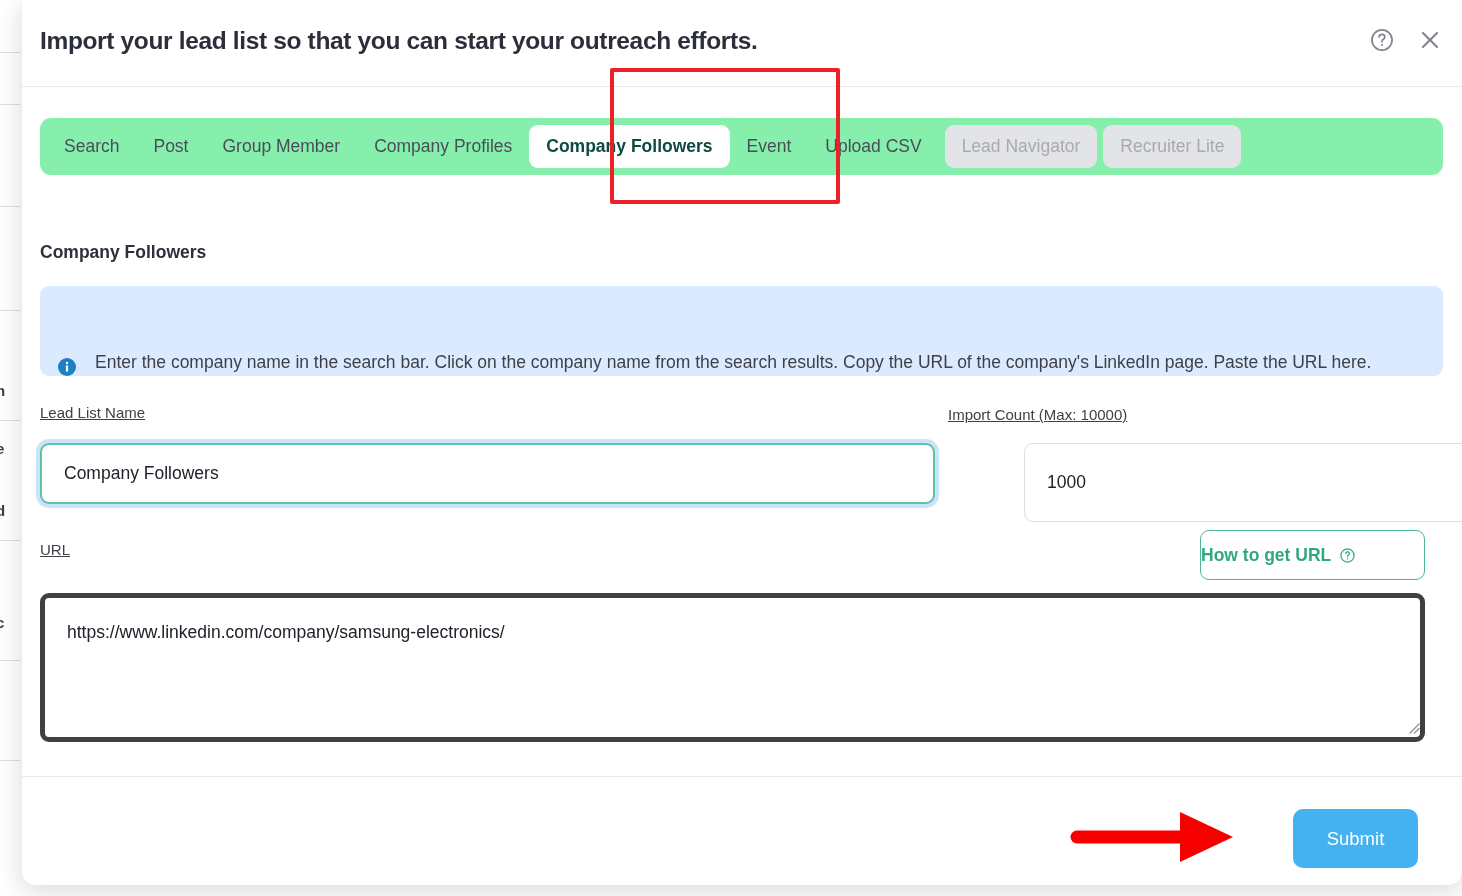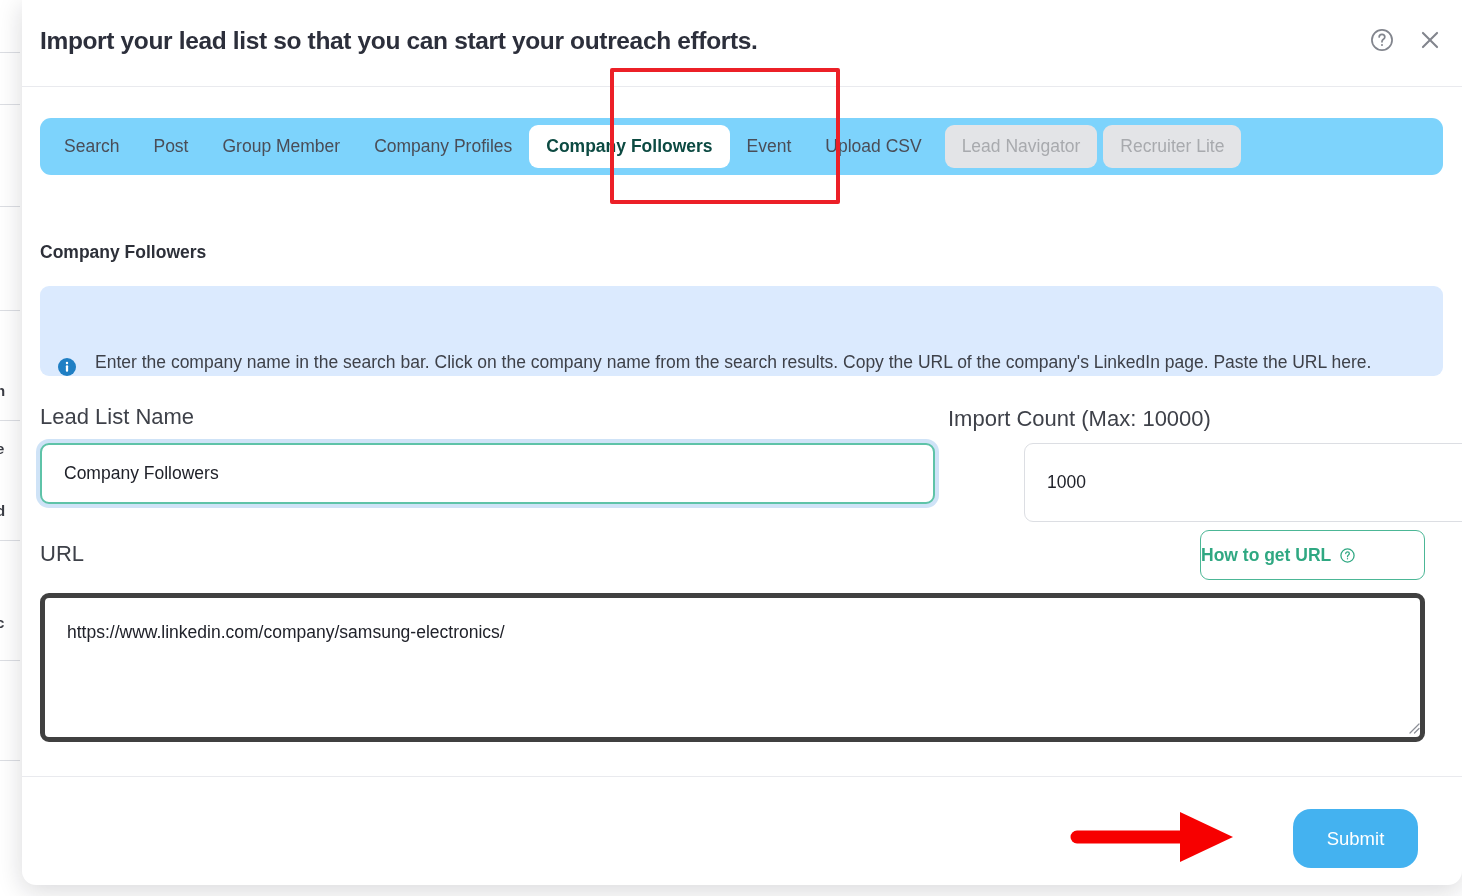--- a/index.html
+++ b/index.html
@@ -92,21 +92,21 @@
     cursor: pointer;
   }
 
   
   .tabs-wrap {
     position: absolute;
     left: 18px;
     top: 118px;
     width: 1403px;
     height: 57px;
-    background: #7dd3fc;
+    background: #86efac;
     border-radius: 11px;
     display: flex;
     align-items: center;
     box-sizing: border-box;
     padding: 0 7px;
   }
   .tab {
     height: 43px;
     display: flex;
     align-items: center;
@@ -175,22 +175,23 @@
   }
   .info-text {
     font-size: 17.5px;
     line-height: 28px;
     color: #3e4149;
     max-width: 1290px;
   }
 
   .field-label {
     position: absolute;
-    font-size: 22px;
+    font-size: 15px;
     color: #3e4149;
+    text-decoration: underline;
   }
   #lead-label { left: 18px; top: 404px; }
   #count-label { left: 926px; top: 406px; }
 
   .text-input {
     position: absolute;
     box-sizing: border-box;
     border: 1px solid #dcdee3;
     border-radius: 9px;
     background: #ffffff;
@@ -273,21 +274,21 @@
     height: 1px;
     background: #e9eaee;
   }
   .submit-btn {
     position: absolute;
     left: 1271px;
     top: 809px;
     width: 125px;
     height: 59px;
     border: none;
-    border-radius: 18px;
+    border-radius: 10px;
     background: #44b2f0;
     color: #ffffff;
     font-size: 18.5px;
     cursor: pointer;
     font-family: "Liberation Sans", sans-serif;
   }
 
   
   .arrow-annot {
     position: absolute;

